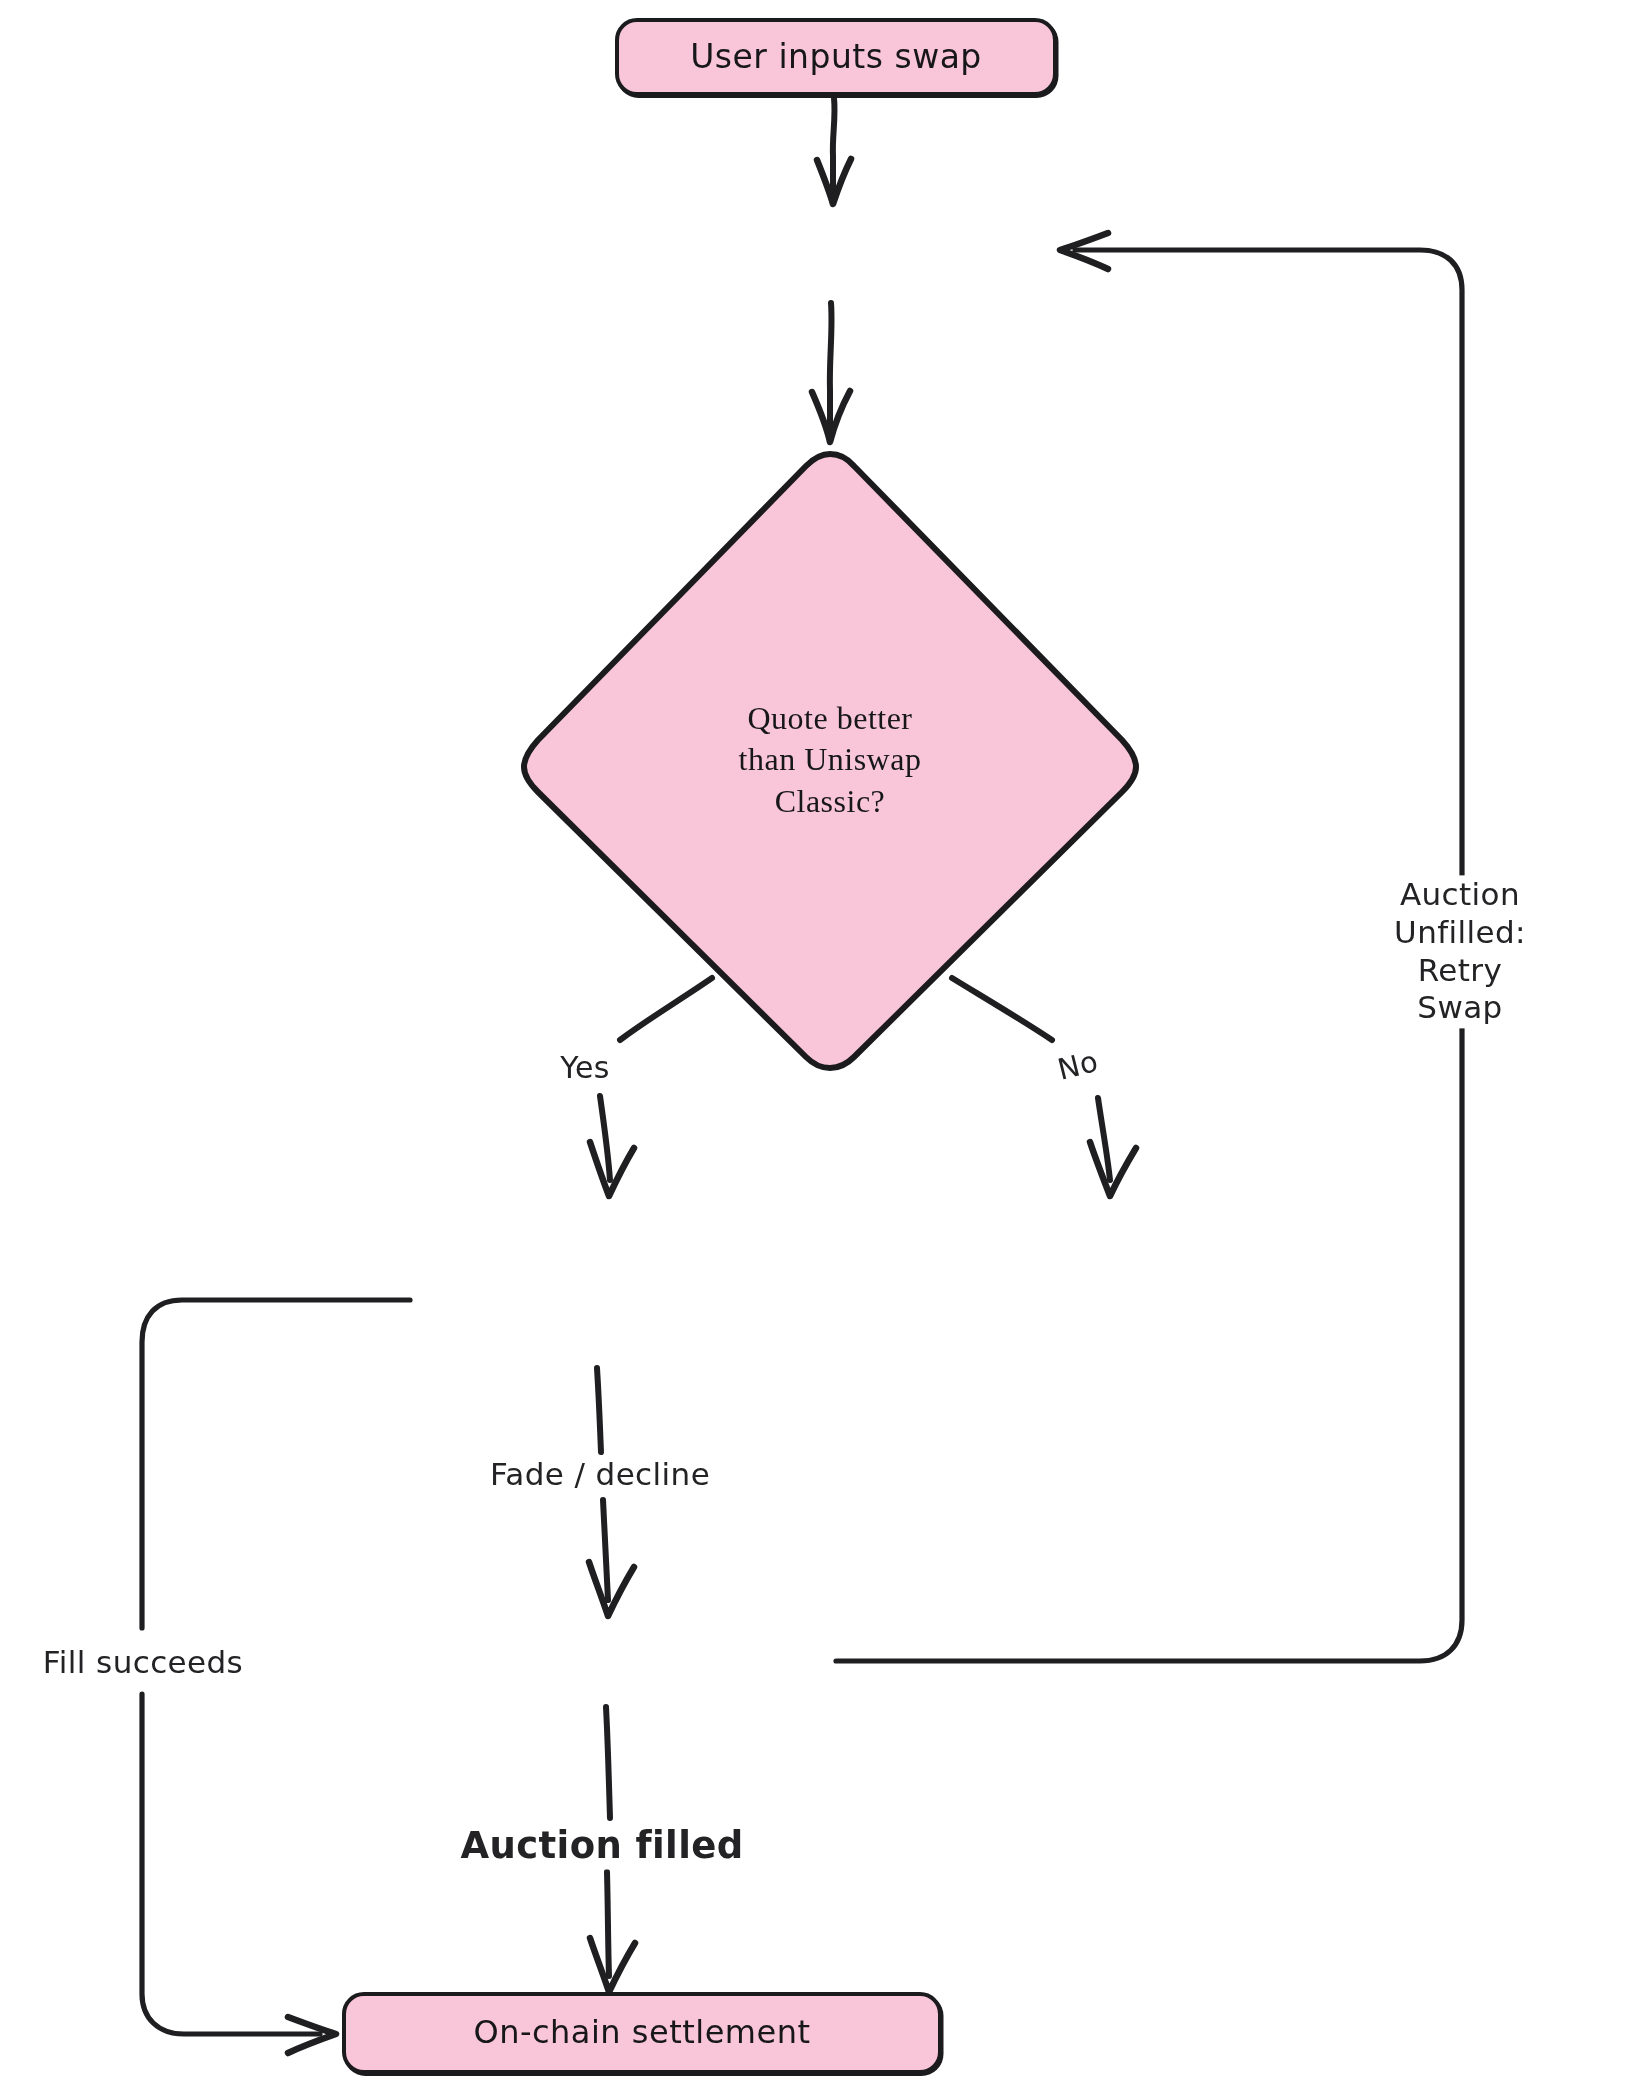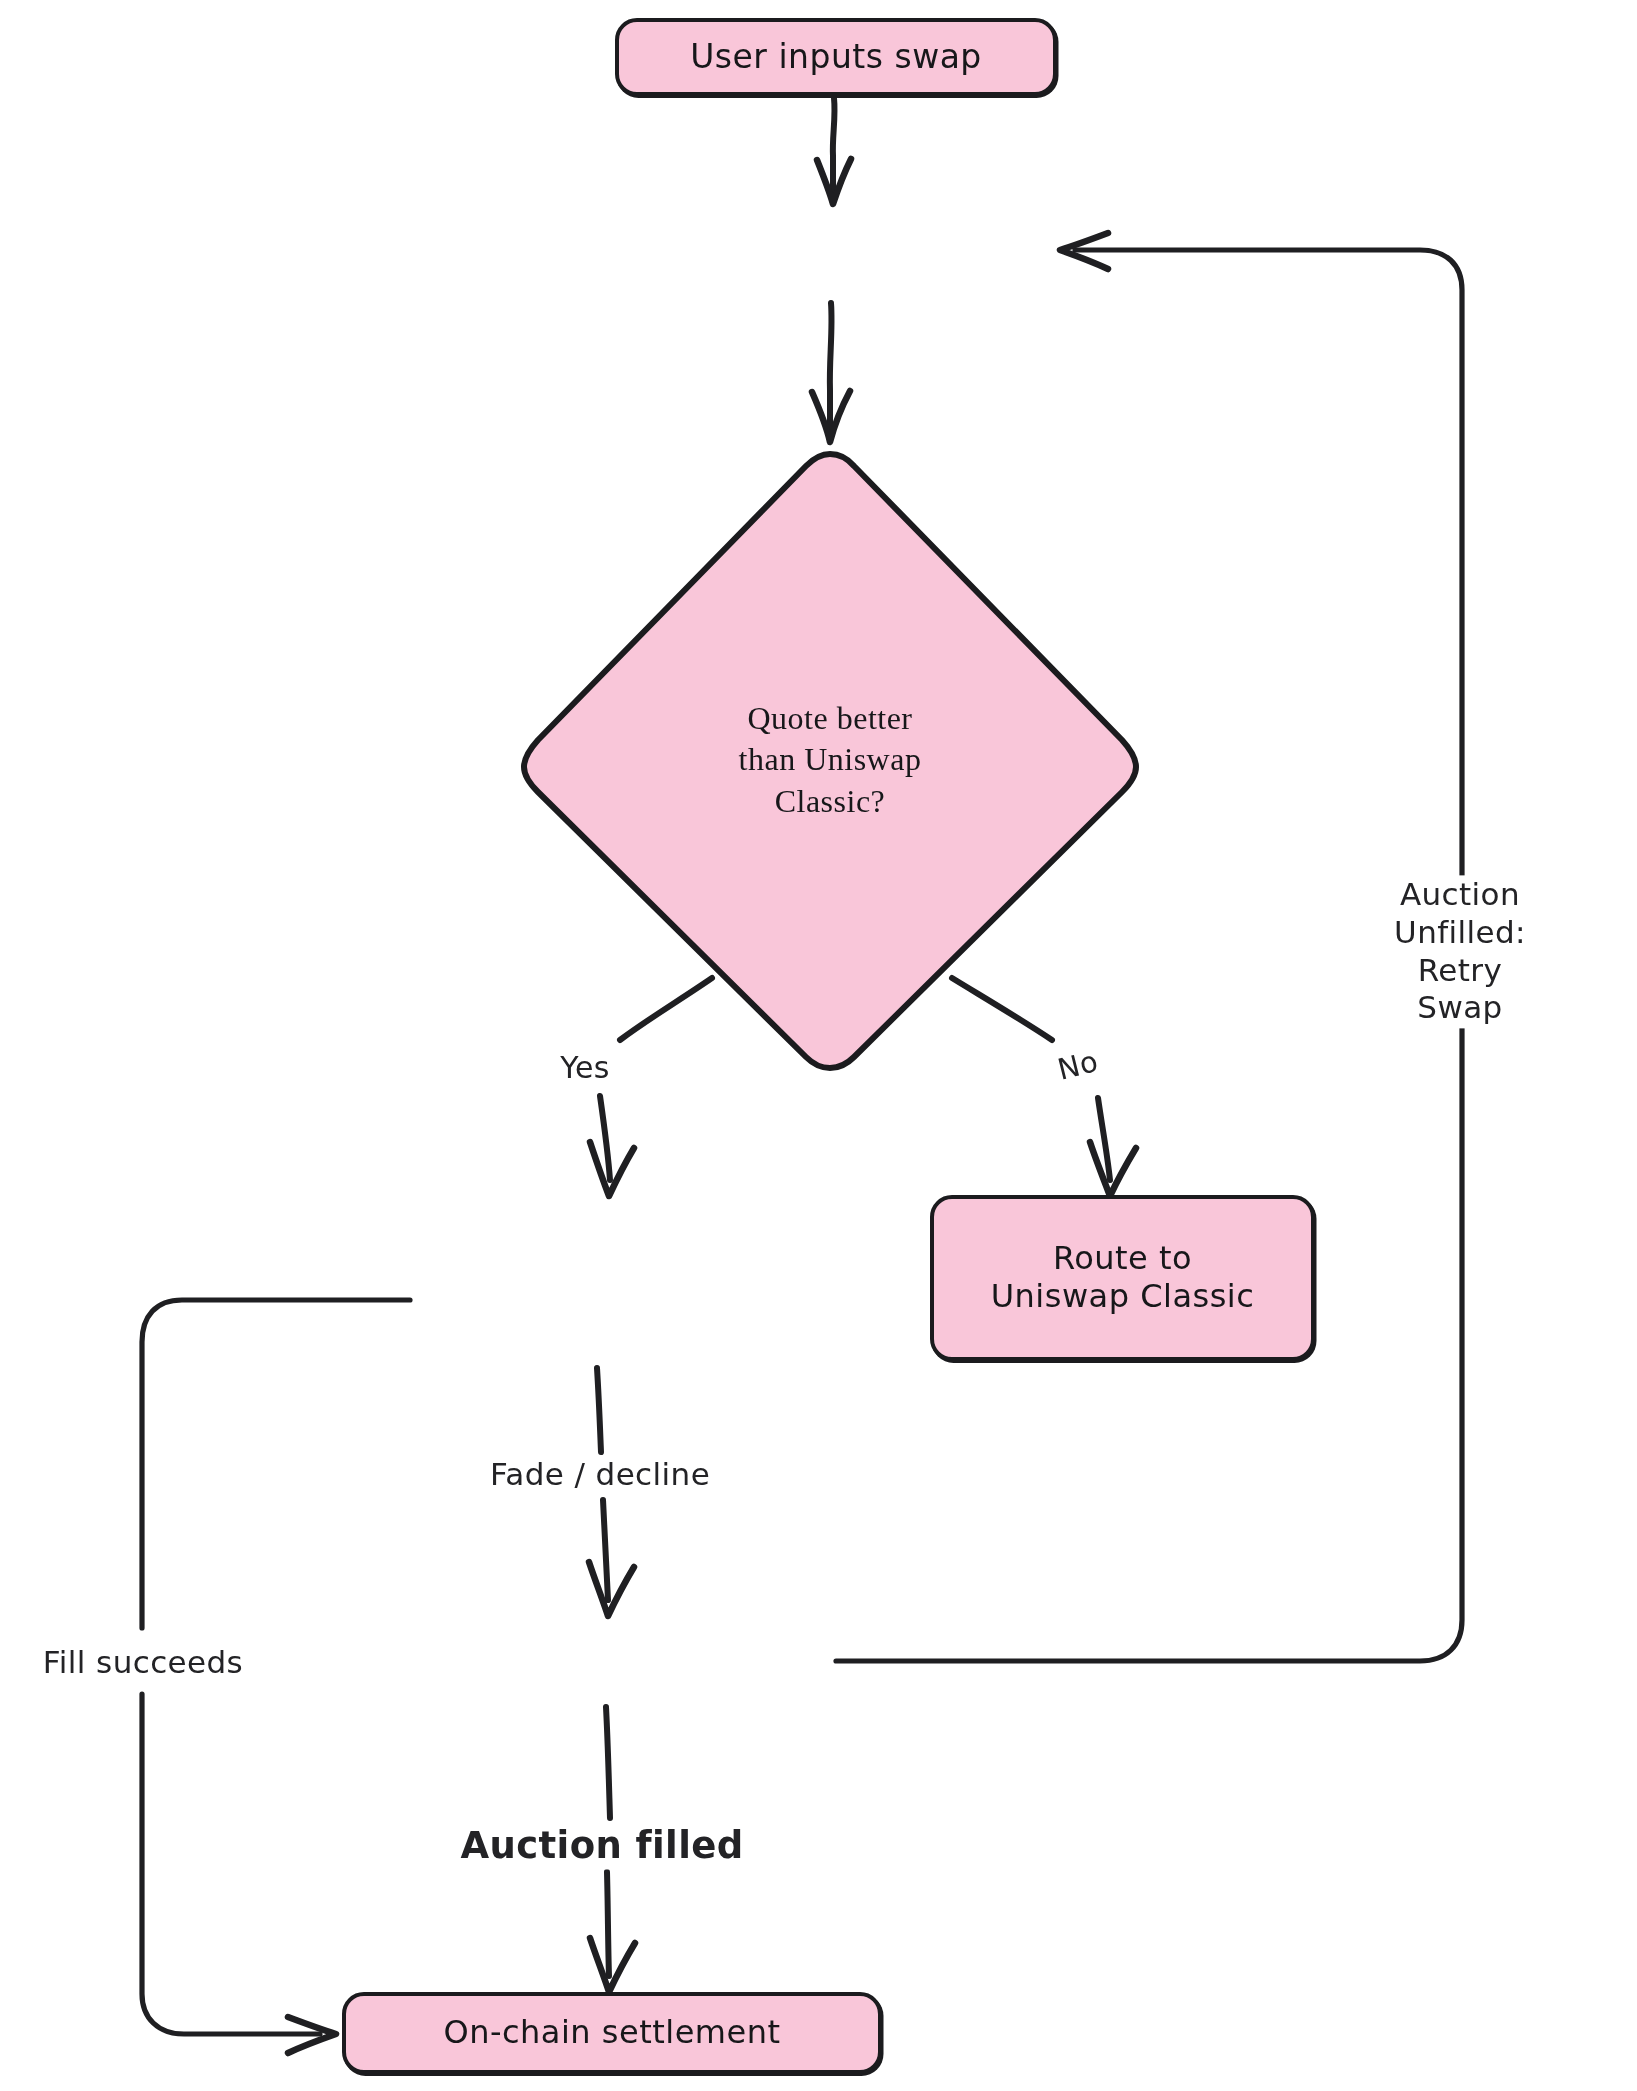--- a/index.html
+++ b/index.html
@@ -161,27 +161,23 @@
                C626,335 620,344 612,352 L344,617 C337,624 329,628 320,628
                C311,628 303,624 296,617 L28,352 C20,344 14,335 14,327
                C14,319 19,310 28,300 L296,26 C303,19 311,14 320,14 Z" fill="#f9c6d9" stroke="#1b1b1e" stroke-width="6" stroke-linejoin="round" stroke-linecap="round"></path>
     </svg>
     <div class="diamond-text" style="font-size:32px;">Quote better
 than Uniswap
 Classic?</div>
   </div>
 
 
-  <div class="node node-box" style="left:930px; top:1195px; width:385px; height:166px;">
-    <span class="node-label" style="font-size:32px;">Route to
-Uniswap Classic</span>
-  </div>
 
 
-  <div class="node node-box" style="left:342px; top:1992px; width:540px; height:82px;">
+  <div class="node node-box" style="left:342px; top:1992px; width:600px; height:82px;">
     <span class="node-label" style="font-size:32px;">On-chain settlement</span>
   </div>
 
   <div class="edge-label no-bg" style="left:585px; top:1068px; transform:translate(-50%,-50%); font-size:30px;">Yes</div>
 
   <div class="edge-label no-bg" style="left:1078px; top:1066px; transform:translate(-50%,-50%) rotate(-14deg); font-size:29px;">No</div>
 
   <div class="edge-label" style="left:600px; top:1475px; transform:translate(-50%,-50%); font-size:31px;">Fade / decline</div>
 
   <div class="edge-label" style="left:602px; top:1846px; transform:translate(-50%,-50%); font-size:37px;font-weight:bold;">Auction filled</div>

